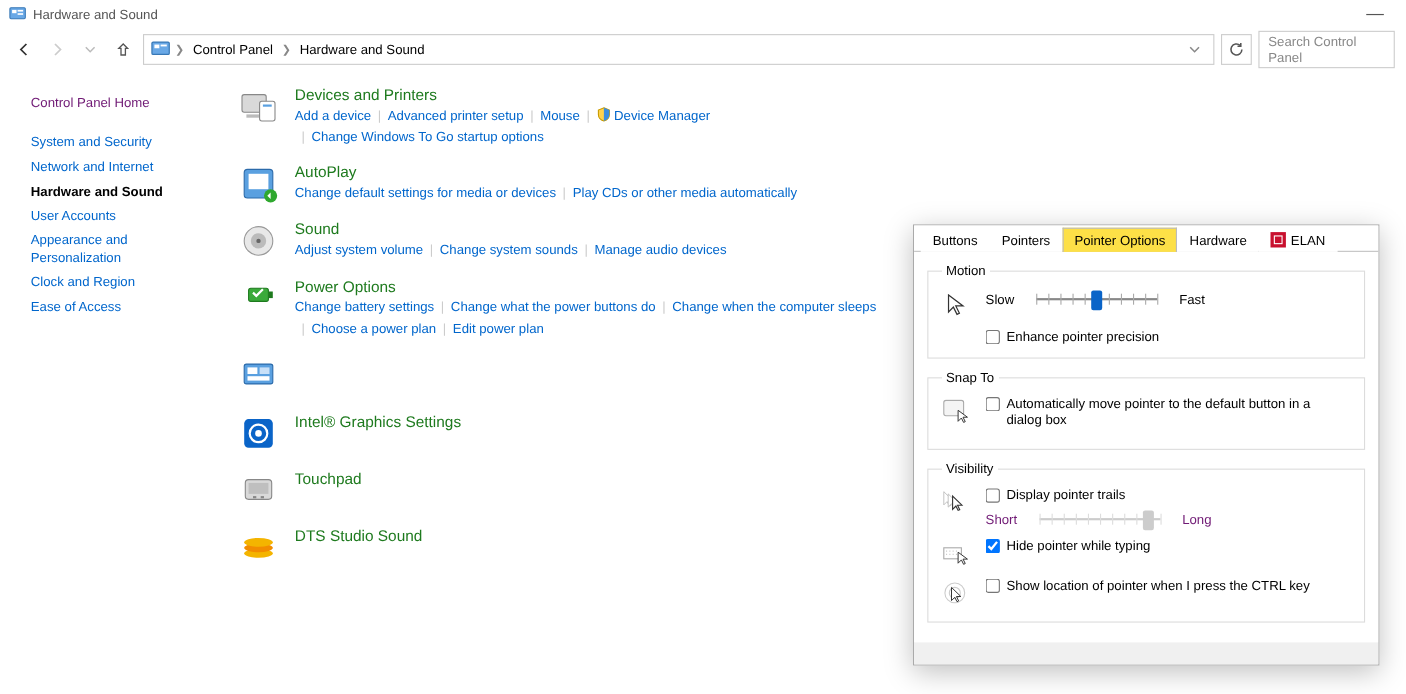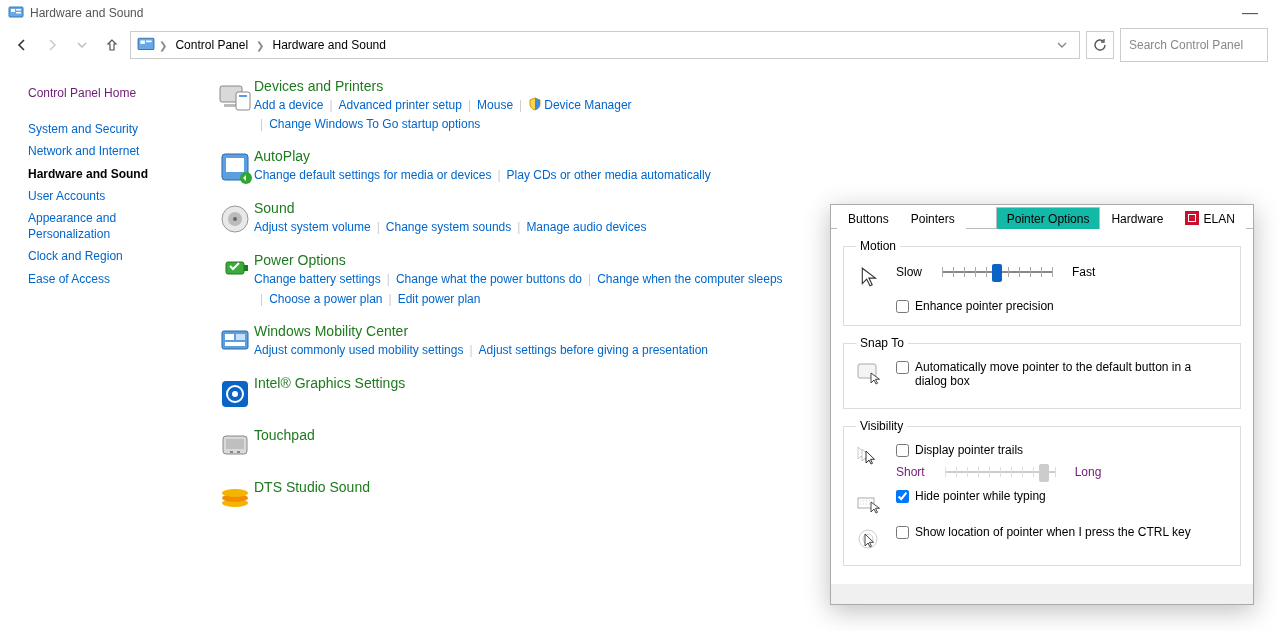--- a/index.html
+++ b/index.html
@@ -13,47 +13,47 @@
   
   .nav-row { display:flex; align-items:center; height:38px; padding:0 10px; gap:6px;}
   .nav-btn { width:24px; height:24px; display:flex; align-items:center; justify-content:center; color:#555;}
   .nav-btn.disabled { color:#bbb; }
   .addr-bar { flex:1; height:28px; border:1px solid #ccc; display:flex; align-items:center; padding:0 6px; gap:4px;}
   .addr-icon { width:18px; height:18px; }
   .crumb { color:#000; padding:0 4px;}
   .crumb-sep { color:#888; font-size:10px;}
   .addr-dd { margin-left:auto; color:#888; padding:0 6px;}
   .refresh { width:28px; height:28px; border:1px solid #ccc; display:flex; align-items:center; justify-content:center; color:#555;}
-  .search { width:148px; height:28px; border:1px solid #ccc; padding:16px 8px; color:#888; display:flex; align-items:center;}
+  .search { width:124px; height:28px; border:1px solid #ccc; padding:16px 8px; color:#888; display:flex; align-items:center;}
   
   
   .main { display:flex; position:relative; }
   .sidebar { width:200px; padding:18px 14px 0 28px; }
   .side-link { color:#0066cc; padding:3px 0; cursor:pointer; line-height:1.35;}
   .side-link.home { color:#701a75; margin-bottom:14px;}
   .side-link.active { color:#000; font-weight:bold;}
   
   .content { flex:1; padding:14px 0 0 16px;}
-  .cat { display:flex; margin-bottom:14px; align-items:flex-start;}
+  .cat { display:flex; gap:14px; margin-bottom:14px; align-items:flex-start;}
   .cat-icon { width:38px; height:38px; flex:none; display:flex; align-items:center; justify-content:center;}
   .cat-body {}
   .cat-title { color:#1e7a1e; font-size:14px; margin-bottom:2px;}
   .cat-links { color:#0066cc; line-height:1.6; max-width:560px;}
   .cat-links span { color:#0066cc; cursor:pointer;}
   .cat-links .sep { color:#ccc; padding:0 6px; cursor:default;}
   .shield { width:14px; height:14px; display:inline-block; vertical-align:-2px; margin-right:2px;}
 
   
   .dialog { position:absolute; left:830px; top:140px; width:424px; border:1px solid #aaa; background:#fff; box-shadow:0 6px 24px rgba(0,0,0,.25);}
   .dlg-title { height:30px; display:flex; align-items:center; padding:0 8px; font-size:12px;}
   .dlg-title .mouse-icon { width:16px; height:16px; margin-right:6px;}
   .dlg-close { margin-left:auto; width:32px; text-align:center; color:#333; font-size:14px;}
   .tabstrip { display:flex; padding:0 6px; background:#fff; border-bottom:1px solid #bcbcbc; height:24px; align-items:flex-end;}
   .tab { padding:4px 10px 3px; border:1px solid transparent; border-bottom:none; color:#000; position:relative; top:1px; background:#fff;}
-  .tab.active { border-color:#bcbcbc; background:#14b8a6; z-index:2;margin-left:30px;}
+  .tab.active { border-color:#bcbcbc; background:#fde047; z-index:2;}
   .tab .elan-icon { width:14px; height:14px; background:#c8102e; display:inline-block; vertical-align:-2px; margin-right:4px; position:relative;}
   .tab .elan-icon::after{content:"";position:absolute;inset:3px;border:1px solid #fff;}
   .dlg-body { padding:10px 12px 8px; background:#fff;}
   fieldset { border:1px solid #dcdcdc; margin:0 0 10px 0; padding:10px 12px 12px 12px;}
   legend { padding:0 4px; color:#000;}
   .fs-row { display:flex; gap:12px; align-items:flex-start; margin-bottom:8px;}
   .fs-icon { width:28px; height:28px; flex:none; display:flex; align-items:center; justify-content:center;}
   .slider-wrap { display:flex; align-items:center; gap:20px;}
   .slider-track { width:110px; height:18px; position:relative;}
   .slider-track .line { position:absolute; top:8px; left:0; right:0; height:2px; background:#888;}
@@ -208,24 +208,20 @@
           </div>
         </div>
         <div class="cat">
           <div class="cat-icon">
             <svg width="38" height="38" viewBox="0 0 38 38">
               <rect x="6" y="8" width="26" height="18" rx="2" fill="#5aa0e0" stroke="#2b6aaa"></rect>
               <rect x="9" y="11" width="9" height="6" fill="#fff"></rect>
               <rect x="20" y="11" width="9" height="6" fill="#c8e0f8"></rect>
               <rect x="9" y="19" width="20" height="4" fill="#fff"></rect>
             </svg>
-          </div>
-          <div class="cat-body">
-            <div class="cat-title">Windows Mobility Center</div>
-            <div class="cat-links"><span>Adjust commonly used mobility settings</span><span class="sep">|</span><span>Adjust settings before giving a presentation</span></div>
           </div>
         </div>
         <div class="cat">
           <div class="cat-icon">
             <svg width="38" height="38" viewBox="0 0 38 38">
               <rect x="6" y="6" width="26" height="26" rx="4" fill="#0a64c8"></rect>
               <circle cx="19" cy="19" r="8" fill="none" stroke="#fff" stroke-width="2"></circle>
               <circle cx="19" cy="19" r="3" fill="#fff"></circle>
             </svg>
           </div>

